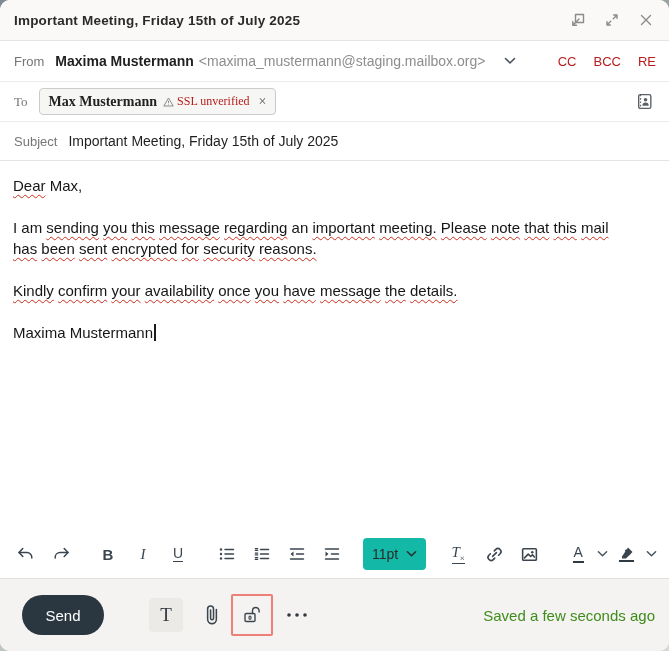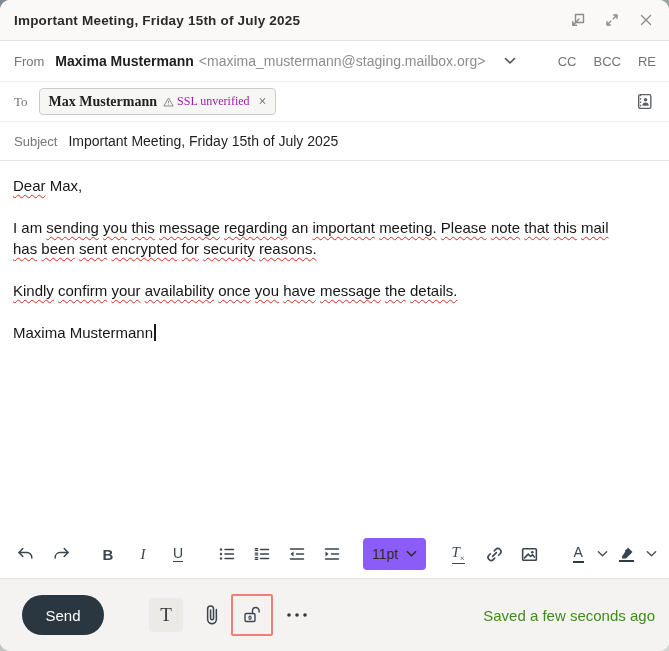--- a/index.html
+++ b/index.html
@@ -35,28 +35,28 @@
   }
   .row-from { height: 41px; flex: 0 0 41px; border-bottom: 1px solid #eeedeb; }
   .row-to   { height: 40px; flex: 0 0 40px; border-bottom: 1px solid #eeedeb; font-family: Liberation Serif, serif; }
   .row-subj { height: 39px; flex: 0 0 39px; border-bottom: 1px solid #e4e3e0; }
   .flabel { font-size: 13px; color: #757575; margin-right: 11px; }
   .sender-name { font-size: 14px; font-weight: bold; color: #1f1f1f; }
   .sender-email { font-size: 14px; color: #8d8d8d; margin-left: 5px; }
   .from-chevron { margin-left: 19px; display:flex; }
   .from-chevron svg, .chev svg { stroke: #4a545e; fill: none; stroke-width: 1.6; stroke-linecap: round; stroke-linejoin: round; }
   .hdr-links { margin-left: auto; display: flex; gap: 17px; padding-right: 1px; }
-  .hdr-link { font-size: 13px; color: #737373; cursor: pointer; }
+  .hdr-link { font-size: 13px; color: #b91c1c; cursor: pointer; }
   .chip {
     display: inline-flex; align-items: center;
     background: #f6f6f4; border: 1px solid #cbcbc9; border-radius: 4px;
     height: 27px; padding: 0 8px 0 9px; gap: 6px; cursor: default;
   }
   .chip-name { font-size: 14px; font-weight: bold; color: #222; }
-  .chip-status { display: inline-flex; align-items: center; gap: 3px; font-size: 12px; color: #a21caf; }
+  .chip-status { display: inline-flex; align-items: center; gap: 3px; font-size: 12px; color: #b91c1c; }
   .chip-status svg { stroke: #8b8b8b; fill: none; stroke-width: 1; }
   .chip-close { font-size: 14px; color: #555; margin-left: 3px; cursor: pointer; line-height: 1; }
   .addrbook { margin-left: auto; margin-right: 3px; cursor: pointer; display: flex; }
   .addrbook svg { stroke: #5b6067; fill: none; stroke-width: 1.3; }
   .subj-value { font-size: 14px; color: #1f1f1f; }
   
   .bodyarea {
     flex: 1 1 auto; background: #fff;
     padding: 14px 13px 0 13px;
     font-size: 15px; color: #161616; line-height: 21px;
@@ -76,21 +76,21 @@
     height: 48px; flex: 0 0 48px; background: #fff;
     display: flex; align-items: center;
   }
   .ibtn { width: 22px; height: 24px; display: flex; align-items: center; justify-content: center; cursor: pointer; flex: 0 0 auto; }
   .ibtn svg { stroke: #3b454f; fill: none; stroke-width: 1.5; stroke-linecap: round; stroke-linejoin: round; }
   .glyph-b { font-size: 15px; font-weight: bold; color: #3b454f; }
   .glyph-i { font-size: 15px; font-style: italic; font-family: "Liberation Serif", serif; color: #3b454f; }
   .glyph-u { font-size: 14px; color: #3b454f; border-bottom: 1.5px solid #3b454f; line-height: 15px; }
   .fontsize {
     margin-left: 20px; height: 30px; flex: 0 0 auto;
-    background: #8b5cf6; border-radius: 4px;
+    background: #14b8a6; border-radius: 4px;
     display: flex; align-items: center; padding: 16px 9px; gap: 8px; cursor: pointer;
   }
   .fontsize-label { font-size: 14px; color: #2b2b2b; }
   .glyph-tx { font-family: "Liberation Serif", serif; font-style: italic; font-size: 15px; color: #3b454f; border-bottom: 1.5px solid #3b454f; }
   .glyph-tx sub { font-size: 9px; font-style: normal; }
   .glyph-a { font-size: 14px; color: #3b454f; border-bottom: 2.5px solid #2f3a42; padding: 0 1px 1px 1px; line-height: 15px; }
   .marker-wrap { border-bottom: 2.5px solid #2f3a42; padding-bottom: 1px; display: flex; }
   .chev { width: 14px; height: 24px; display: flex; align-items: center; justify-content: center; cursor: pointer; flex: 0 0 auto; }
   
   .footer {

